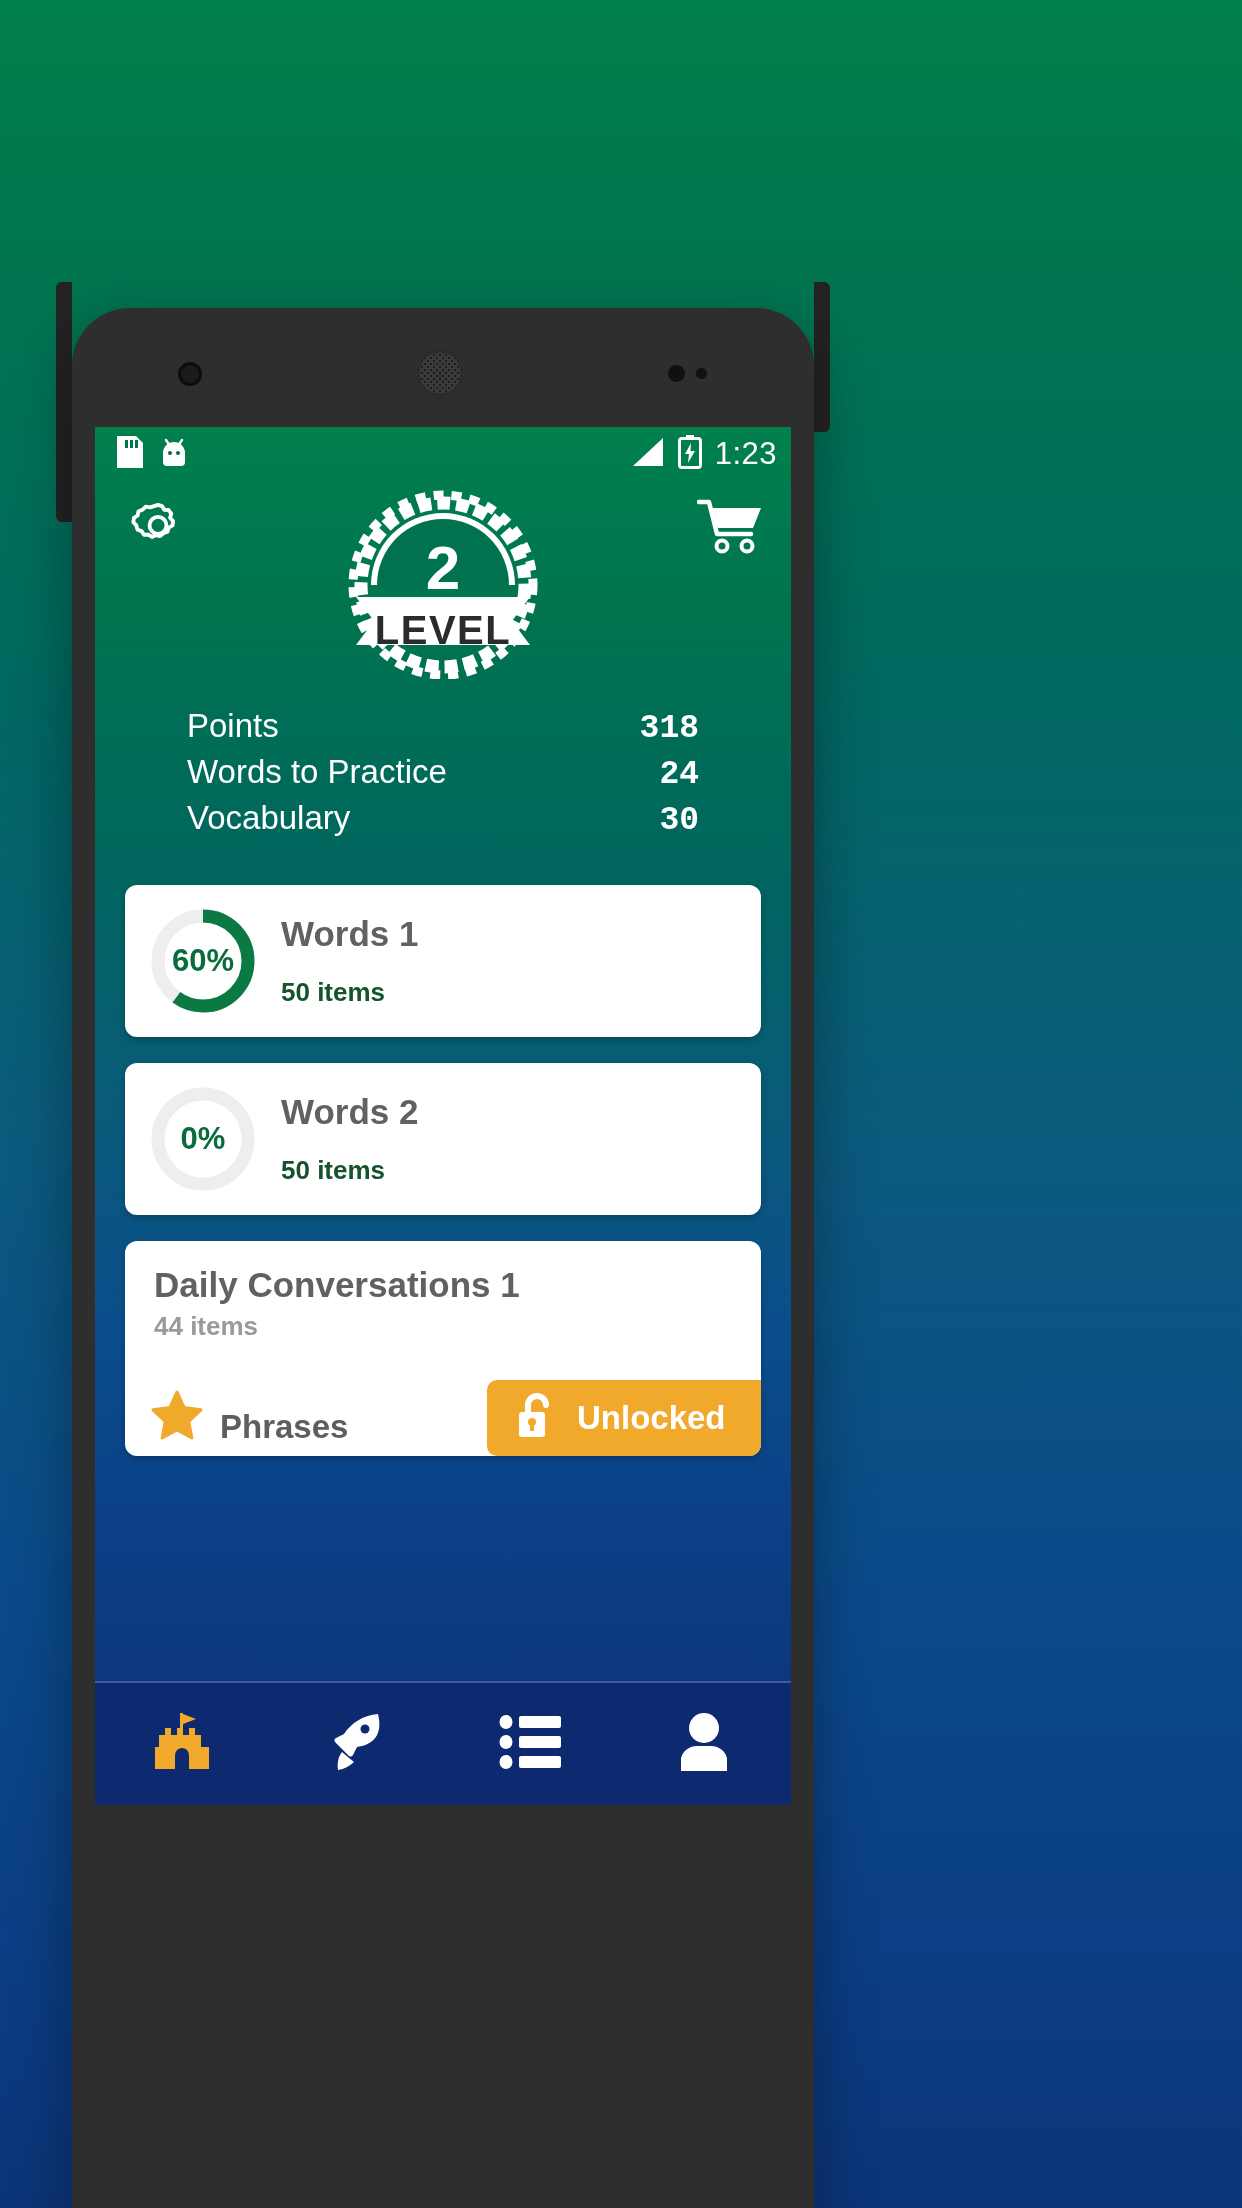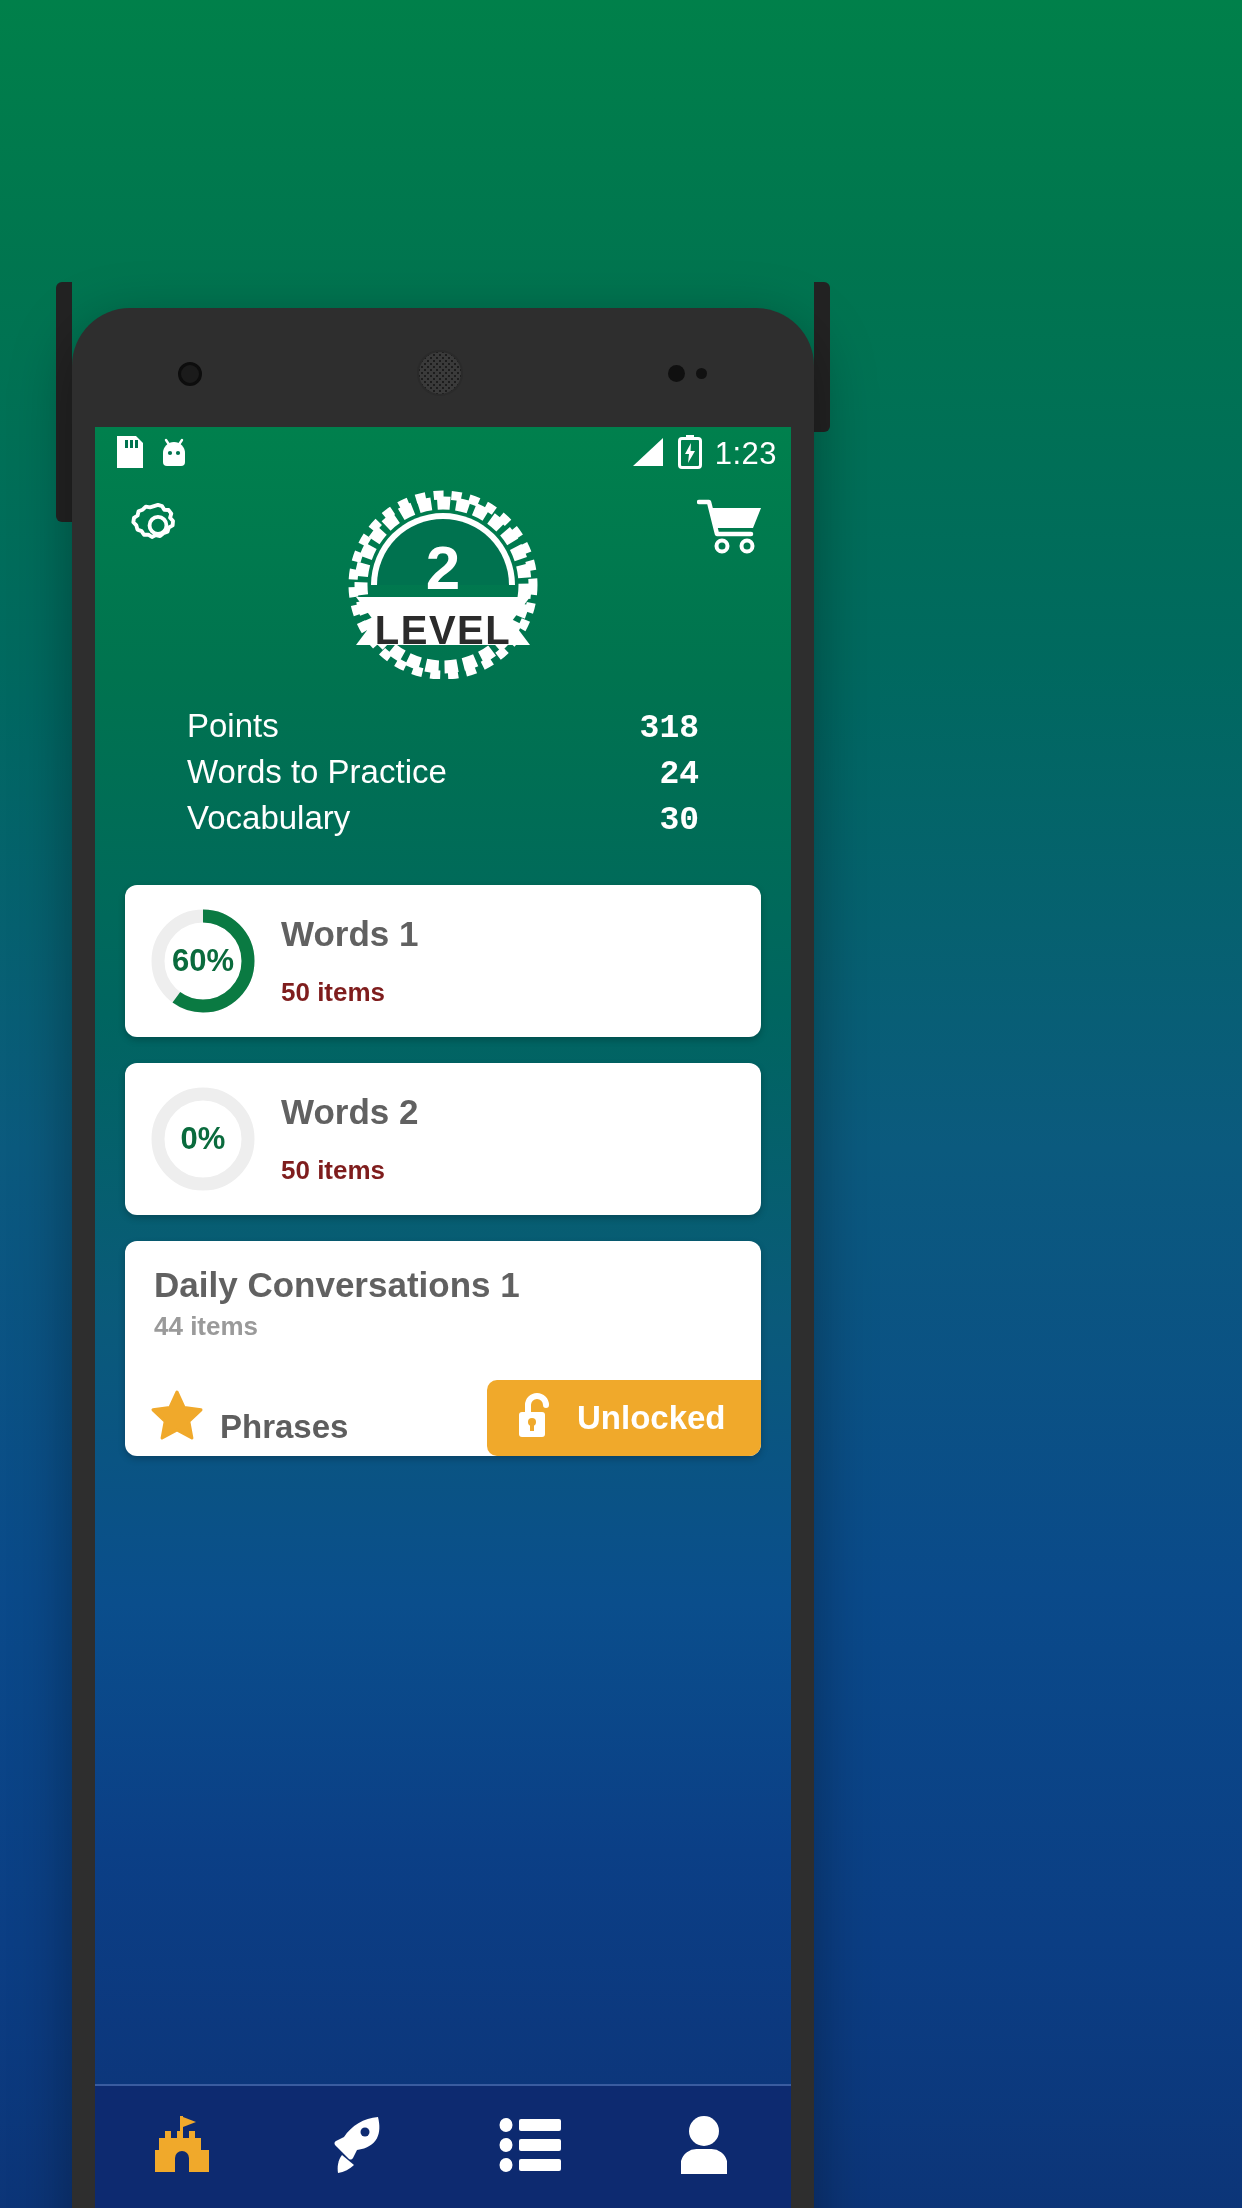--- a/index.html
+++ b/index.html
@@ -96,21 +96,21 @@
     border-radius: 50%;
     background: #111;
   }
 
   
   .screen {
     position: absolute;
     left: 95px;
     top: 427px;
     width: 696px;
-    height: 1781px;
+    height: 1378px;
     overflow: hidden;
     background: linear-gradient(180deg,
         #00804d 0%,
         #00734f 14%,
         #006560 33%,
         #0a5a7a 50%,
         #0a4e8c 66%,
         #0b3f86 80%,
         #0d3276 100%);
   }
@@ -218,21 +218,21 @@
     font-weight: bold;
   }
   .card-text { margin-left: 22px; }
   .card-title {
     color: #616161;
     font-size: 35px;
     font-weight: bold;
     line-height: 1.15;
   }
   .card-sub {
-    color: #7f1d1d;
+    color: #14532d;
     font-size: 26px;
     font-weight: bold;
     margin-top: 22px;
   }
 
   .card-tall { padding: 24px 0 0 3px; }
   .card-tall-head { padding: 0 26px; }
   .card-tall-title {
     color: #616161;
     font-size: 35px;

